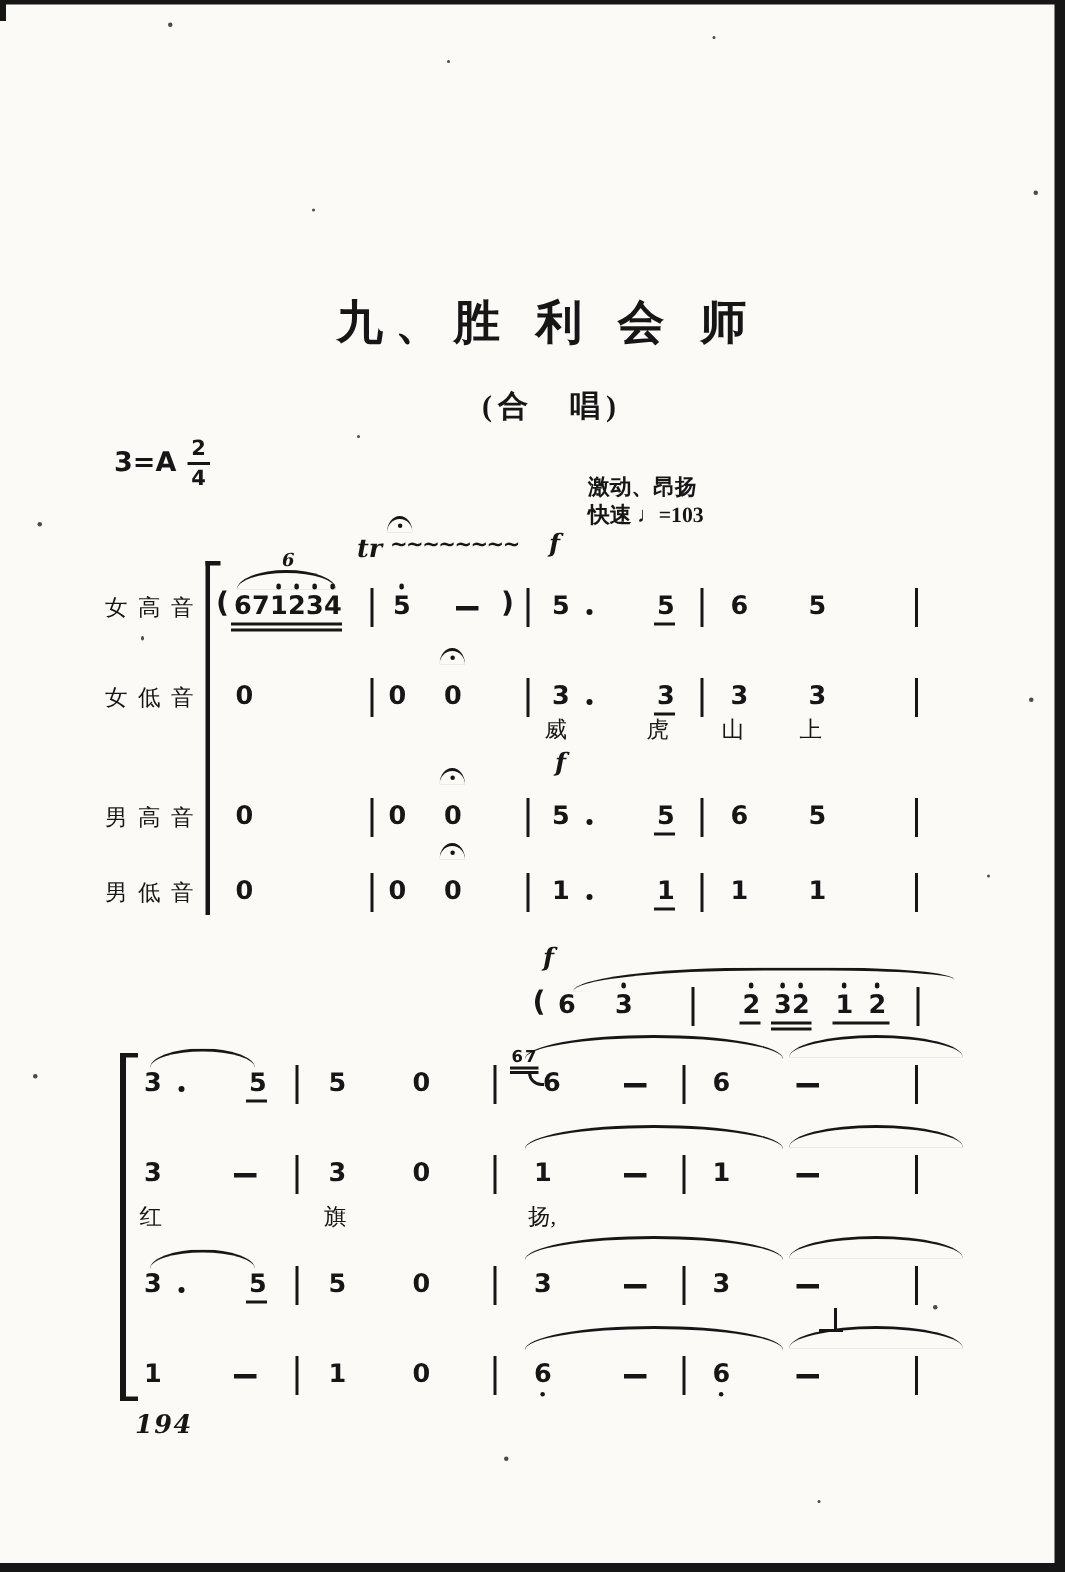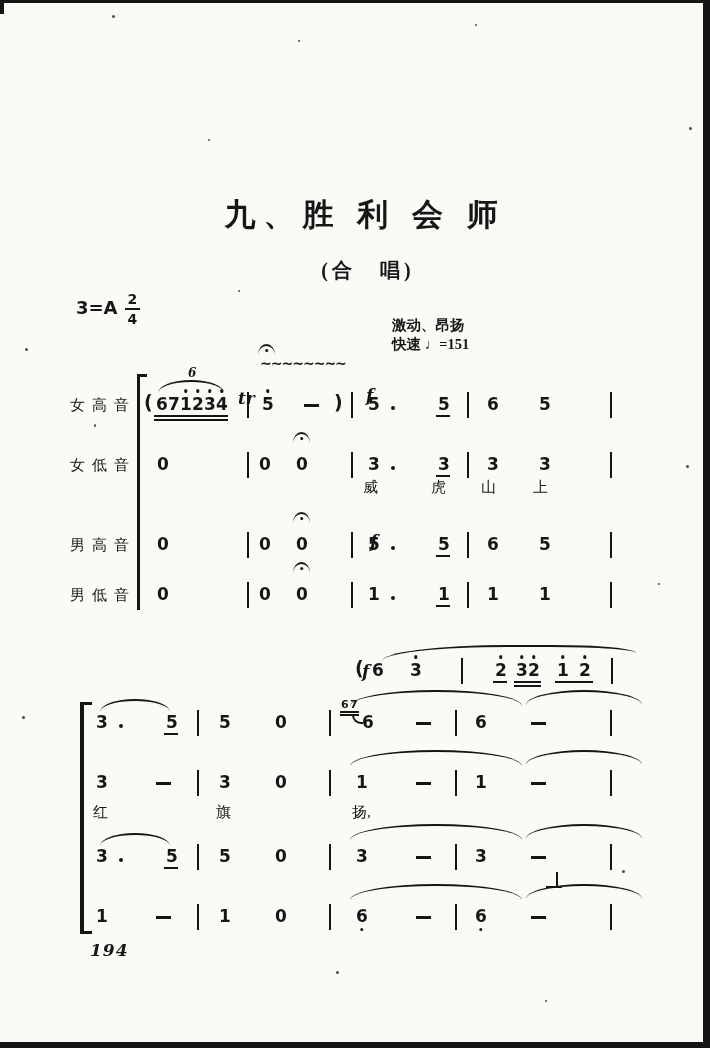--- a/index.html
+++ b/index.html
@@ -19,21 +19,21 @@
   .vl,.hl{background:#161616;}
   .slur{border-top:2.5px solid #161616;border-radius:50% 50% 0 0 / 100% 100% 0 0;}
   .sflat{border-top:2px solid #161616;border-radius:60% 40% 0 0 / 120% 60% 0 0;}
   .ferm{width:17px;height:9px;border-top:2.5px solid #161616;
     border-radius:50% 50% 0 0 / 100% 100% 0 0;}
   .ferm::after{content:'';position:absolute;left:50%;top:2.5px;transform:translateX(-50%);
     width:3.5px;height:3.5px;border-radius:50%;background:#161616;}
   .dot{border-radius:50%;background:#161616;}
   .lyr{font:15px "Liberation Serif","DejaVu Serif",serif;line-height:18px;white-space:nowrap;}
   .vlabel{font:15px "Liberation Serif","DejaVu Serif",serif;letter-spacing:7px;white-space:nowrap;}
-  .dyn{font:italic 700 17px "DejaVu Serif","Liberation Serif",serif;line-height:18px;margin-top:32px;}
+  .dyn{font:italic 700 17px "DejaVu Serif","Liberation Serif",serif;line-height:18px;}
   .wave{font:700 14px "DejaVu Sans",sans-serif;letter-spacing:-1px;line-height:14px;}
   .paren{font:700 19px "DejaVu Sans","Liberation Sans",sans-serif;line-height:24px;}
   .grace{font:700 11px "DejaVu Sans",sans-serif;line-height:12px;}
   .tup{font:italic 700 12px "DejaVu Serif",serif;line-height:12px;}
   .gcurve{border-left:2px solid #161616;border-bottom:2px solid #161616;border-radius:0 0 0 9px;}
   .speck{background:#2e2c28;border-radius:50%;opacity:.85;}
 
   .title{position:absolute;left:0;top:194px;width:730px;text-align:center;
     font:700 31px "Liberation Serif","DejaVu Serif",serif;letter-spacing:8px;white-space:nowrap;}
   .subtitle{position:absolute;left:0;top:257px;width:736px;text-align:center;
@@ -52,21 +52,21 @@
 
 <div class="title">九、胜 利 会 师</div>
 <div class="subtitle">(合　唱)</div>
 
 <div class="keysig">
   <span>3=A</span><span class="frac"><span class="num">2</span><span class="den">4</span></span>
 </div>
 
 <div class="tempo">
   <div>激动、昂扬</div>
-  <div><span>快速</span> <span>♩=151</span></div>
+  <div><span>快速</span> <span>♩=103</span></div>
 </div>
 
 <div id="score">
     <div class="it hl" style="left: 0px; top: 0px; width: 710px; height: 3px;"></div>
     <div class="it vl" style="left: 703px; top: 0px; width: 7px; height: 1048px;"></div>
     <div class="it hl" style="left: 0px; top: 1042px; width: 710px; height: 6px;"></div>
     <div class="it vl" style="left: 0px; top: 0px; width: 4px; height: 14px;"></div>
     <div class="it speck" style="left: 112px; top: 15px; width: 3px; height: 3px;"></div>
     <div class="it speck" style="left: 475px; top: 24px; width: 2px; height: 2px;"></div>
     <div class="it speck" style="left: 298px; top: 40px; width: 2px; height: 2px;"></div>

